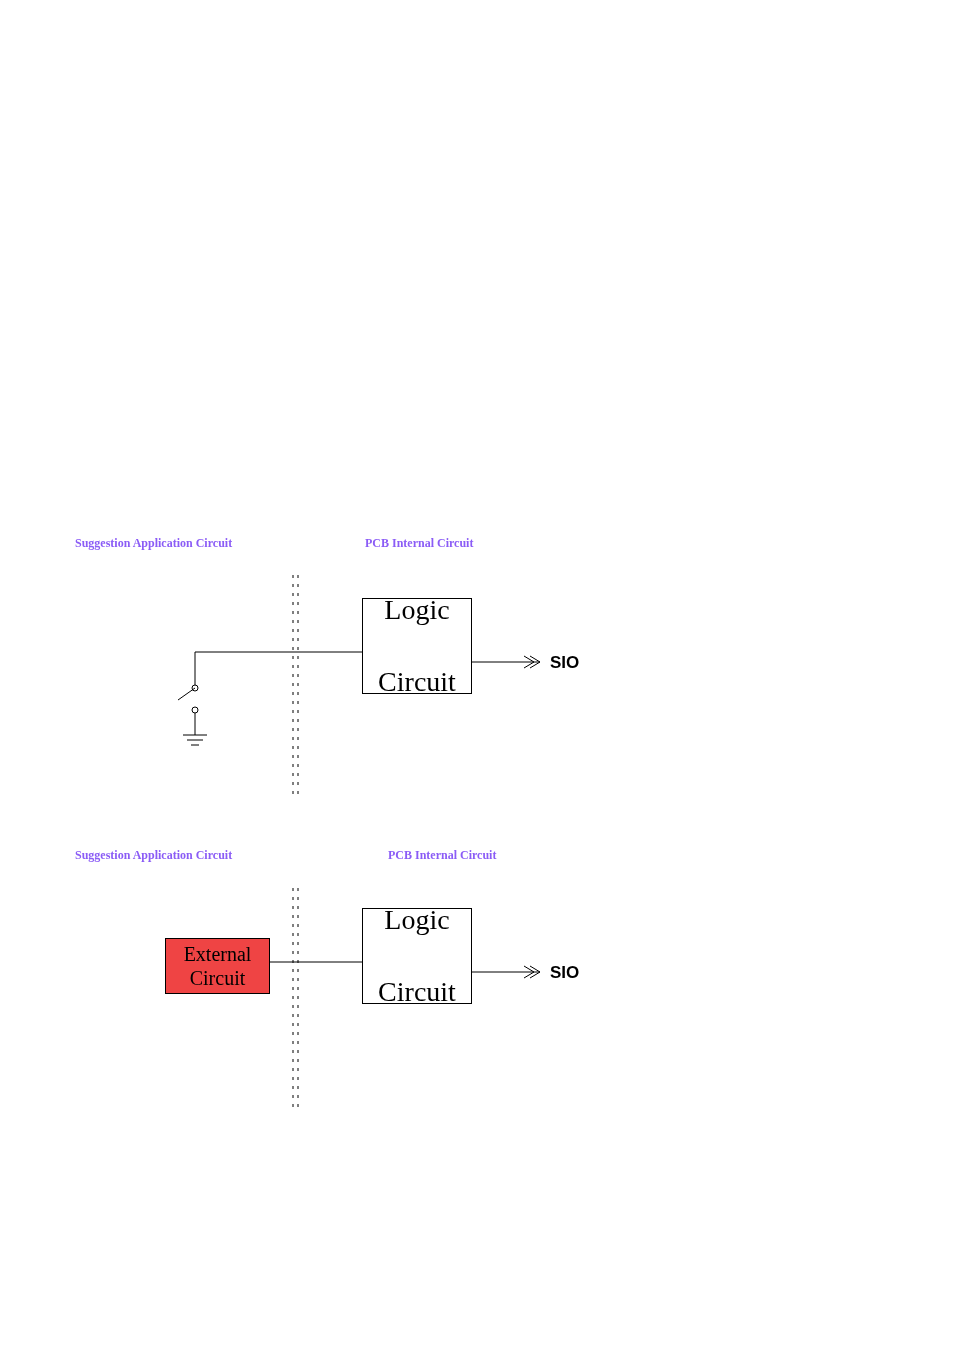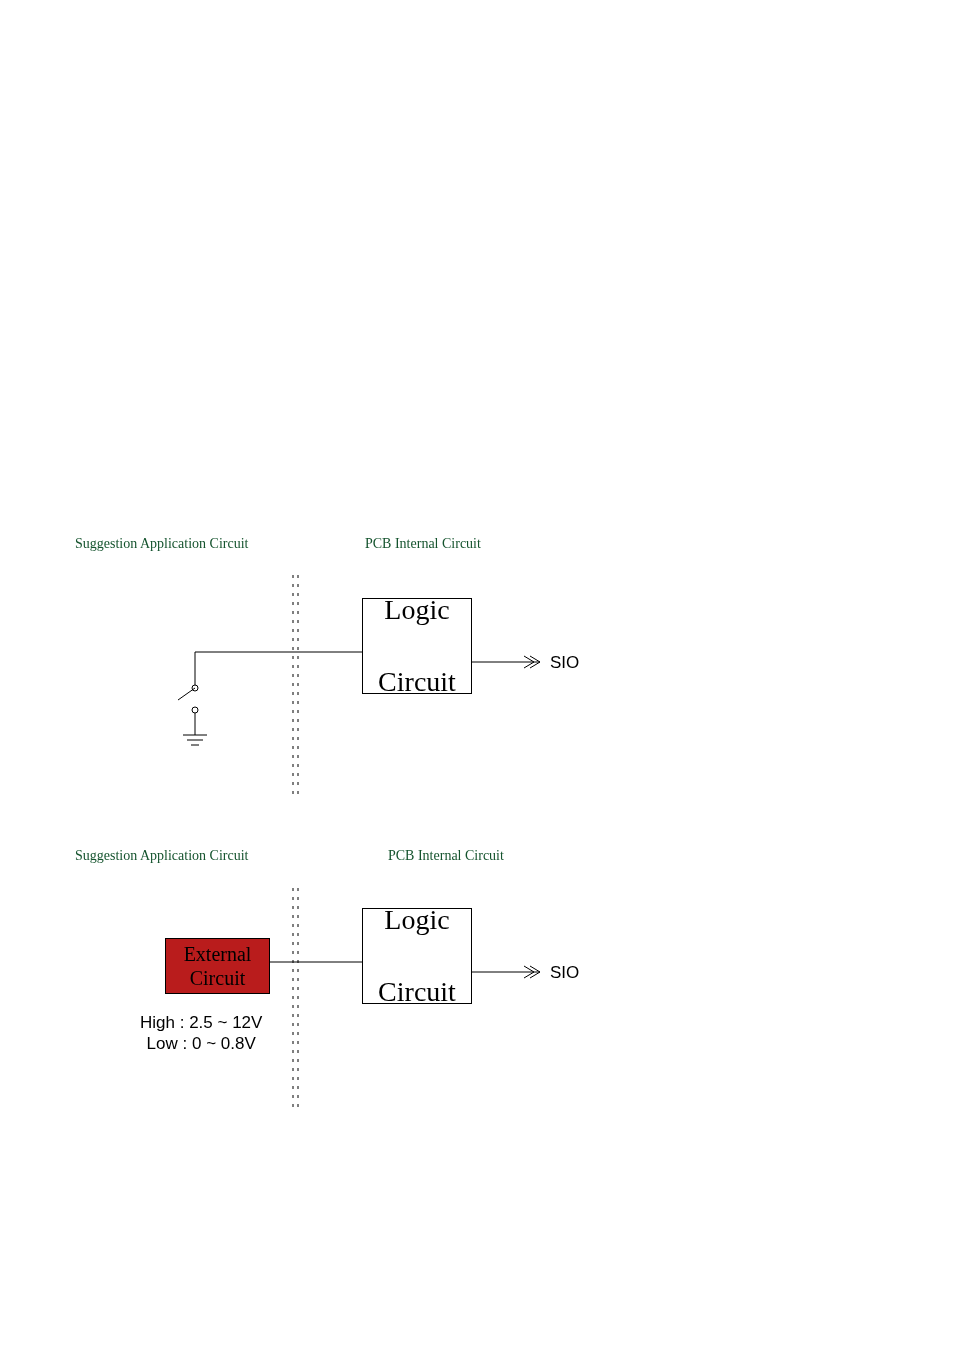--- a/index.html
+++ b/index.html
@@ -11,59 +11,61 @@
     font-family: "Times New Roman", serif;
     color: #000;
   }
   .page {
     position: relative;
     width: 954px;
     height: 1350px;
   }
   .section-label {
     position: absolute;
-    font-size: 14px;
-    color: #14532d;
+    font-size: 12px;
+    color: #8b5cf6;
     white-space: nowrap;
+    font-weight: bold;
   }
   .logic-box {
     position: absolute;
     border: 1px solid #000;
     background: #fff;
     text-align: center;
     display: flex;
     flex-direction: column;
     justify-content: center;
     font-size: 28px;
     line-height: 1.15;
     gap: 39px;
   }
   .ext-box {
     position: absolute;
     border: 1px solid #000;
-    background: #b91c1c;
+    background: #ef4444;
     text-align: center;
     display: flex;
     flex-direction: column;
     justify-content: center;
     font-size: 20px;
     line-height: 1.2;
   }
   .voltage-text {
     position: absolute;
     font-family: Arial, sans-serif;
     font-size: 17px;
     text-align: center;
     white-space: nowrap;
     line-height: 1.25;
   }
   .sio-label {
     position: absolute;
     font-family: Arial, sans-serif;
     font-size: 17px;
+    font-weight: bold;
   }
   .svg-layer {
     position: absolute;
     left: 0;
     top: 0;
   }
 </style>
 </head>
 <body>
 
@@ -136,20 +138,16 @@
   <div class="logic-box" style="left:362px; top:908px; width:108px; height:94px;">
     <div>Logic</div>
     <div>Circuit</div>
   </div>
 
   <div class="ext-box" style="left:165px; top:938px; width:103px; height:54px;">
     <div>External</div>
     <div>Circuit</div>
   </div>
 
-  <div class="voltage-text" style="left:140px; top:1012px;">
-    <div>High : 2.5 ~ 12V</div>
-    <div>Low : 0 ~ 0.8V</div>
-  </div>
 
   <div class="sio-label" style="left:550px; top:963px;">SIO</div>
 
 </div>
 
 </body></html>

